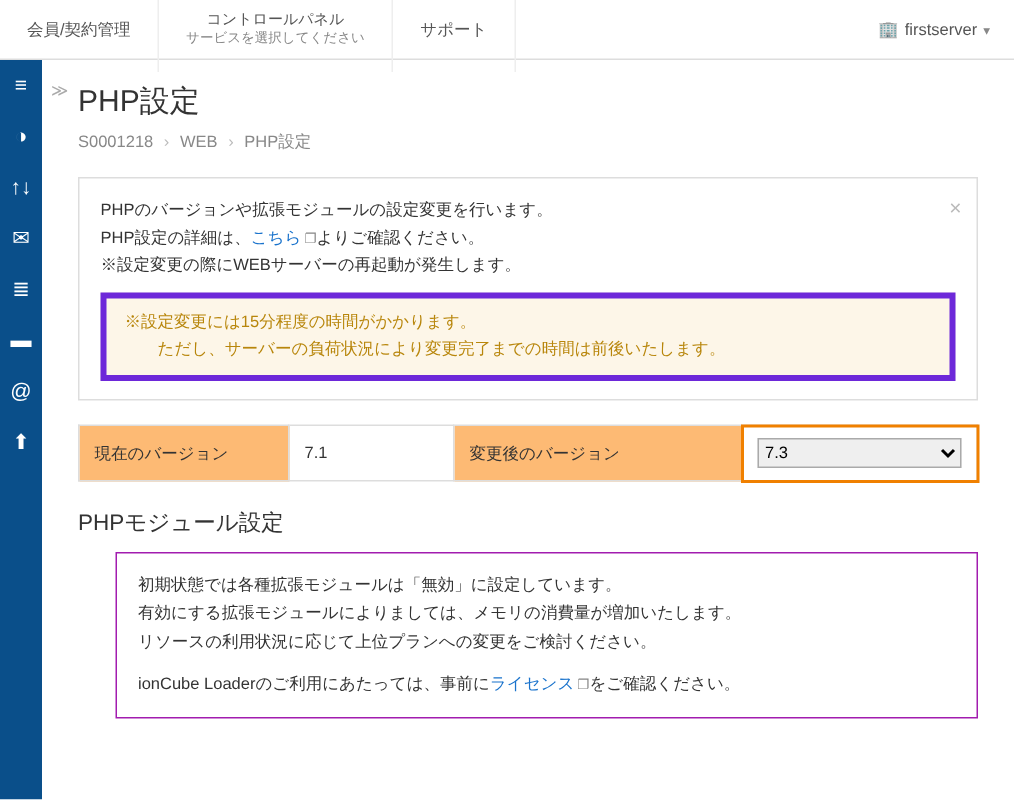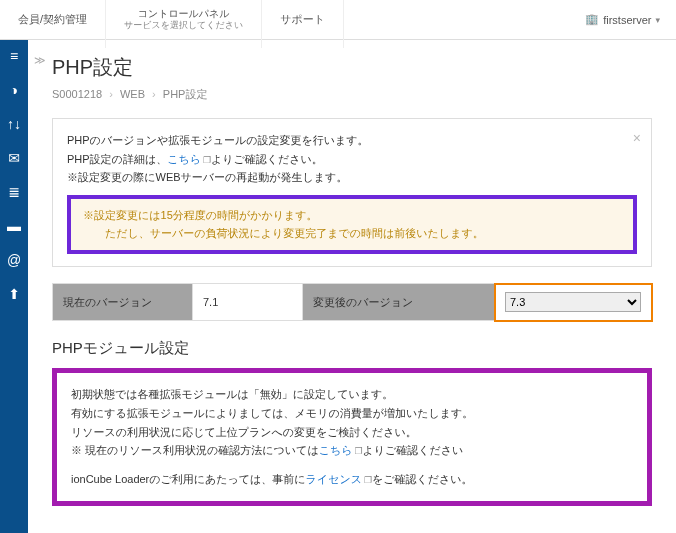--- a/index.html
+++ b/index.html
@@ -23,24 +23,24 @@
 .breadcrumb { font-size: 11px; color: #888; margin-bottom: 16px; }
 .breadcrumb .sep { margin: 0 4px; color: #bbb; }
 .info-box { border: 1px solid #ddd; padding: 12px 14px; margin-bottom: 16px; position: relative; font-size: 11px; line-height: 1.7; }
 .info-box .close-x { position: absolute; right: 10px; top: 8px; color: #bbb; font-size: 14px; }
 .info-box a { color: #1a73cc; text-decoration: none; }
 .ext-icon { font-size: 9px; color: #888; margin-left: 2px; }
 .notice-box { background: #fdf6e8; border: 4px solid #6d28d9; padding: 8px 12px; margin-top: 8px; color: #b8860b; font-size: 11px; line-height: 1.6; }
 h2.section-title { font-size: 15px; font-weight: normal; color: #333; margin: 18px 0 10px 0; }
 table.cfg { width: 100%; border-collapse: collapse; }
 table.cfg td, table.cfg th { border: 1px solid #ddd; padding: 8px 10px; font-size: 11px; text-align: left; font-weight: normal; }
-table.cfg th { background: #a3a3a3; }
+table.cfg th { background: #fdba74; }
 .highlighted { outline: 2px solid #f08000; outline-offset: -1px; }
 select.ver-select { width: 100%; height: 20px; font-size: 11px; border: 1px solid #aaa; }
-.module-info { border: 5px solid #a21caf; padding: 12px 14px; font-size: 11px; line-height: 1.7; margin-bottom: 10px; }
+.module-info { border: 1px solid #a21caf; padding: 12px 14px; font-size: 11px; line-height: 1.7; margin-bottom: 10px; margin-left: 25px; }
 .module-info a { color: #1a73cc; text-decoration: none; }
 table.mod { width: 100%; border-collapse: collapse; }
 </style>
 </head>
 <body>
 
 <div class="top-bar">
   <div class="top-nav">
     <div class="top-nav-item">
         <span>会員/契約管理</span>
@@ -109,23 +109,20 @@
         </td>
       </tr>
     </tbody>
       </table>
 
     <h2 class="section-title">PHPモジュール設定</h2>
     <div class="module-info">
       <div>初期状態では各種拡張モジュールは「無効」に設定しています。</div>
       <div>有効にする拡張モジュールによりましては、メモリの消費量が増加いたします。</div>
       <div>リソースの利用状況に応じて上位プランへの変更をご検討ください。</div>
-      <div>
-        <span>※ 現在のリソース利用状況の確認方法については</span><a href="#">こちら</a><span class="ext-icon">❐</span><span>よりご確認ください</span>
-      </div>
       <div style="margin-top:10px;">
         <span>ionCube Loaderのご利用にあたっては、事前に</span><a href="#">ライセンス</a><span class="ext-icon">❐</span><span>をご確認ください。</span>
       </div>
     </div>
 
     <table class="mod">
       </table>
 
   </div>
 </div>

